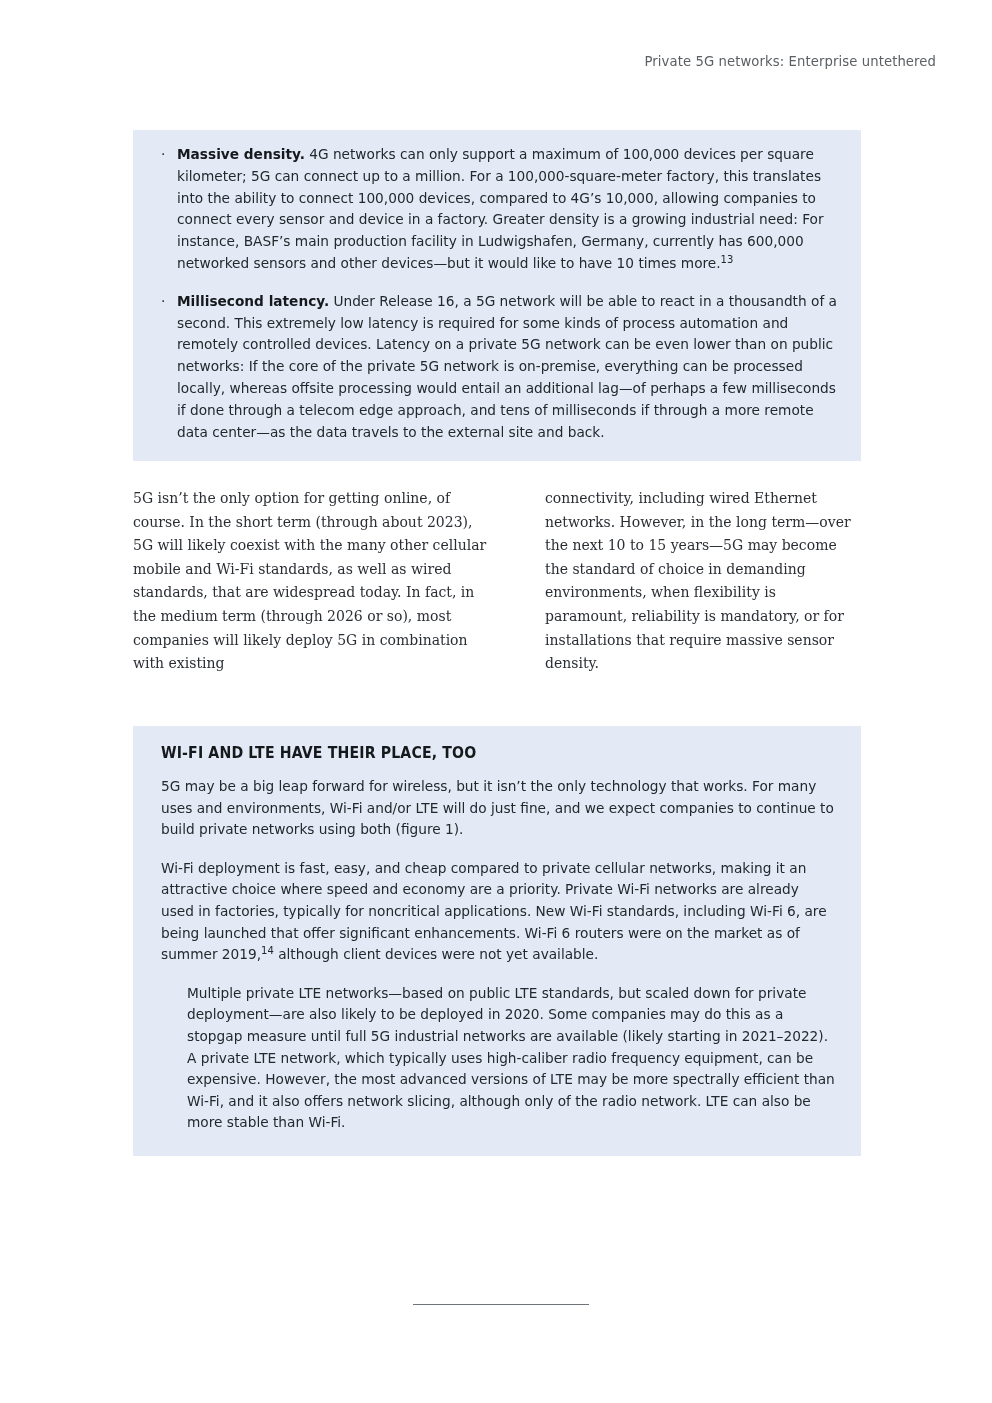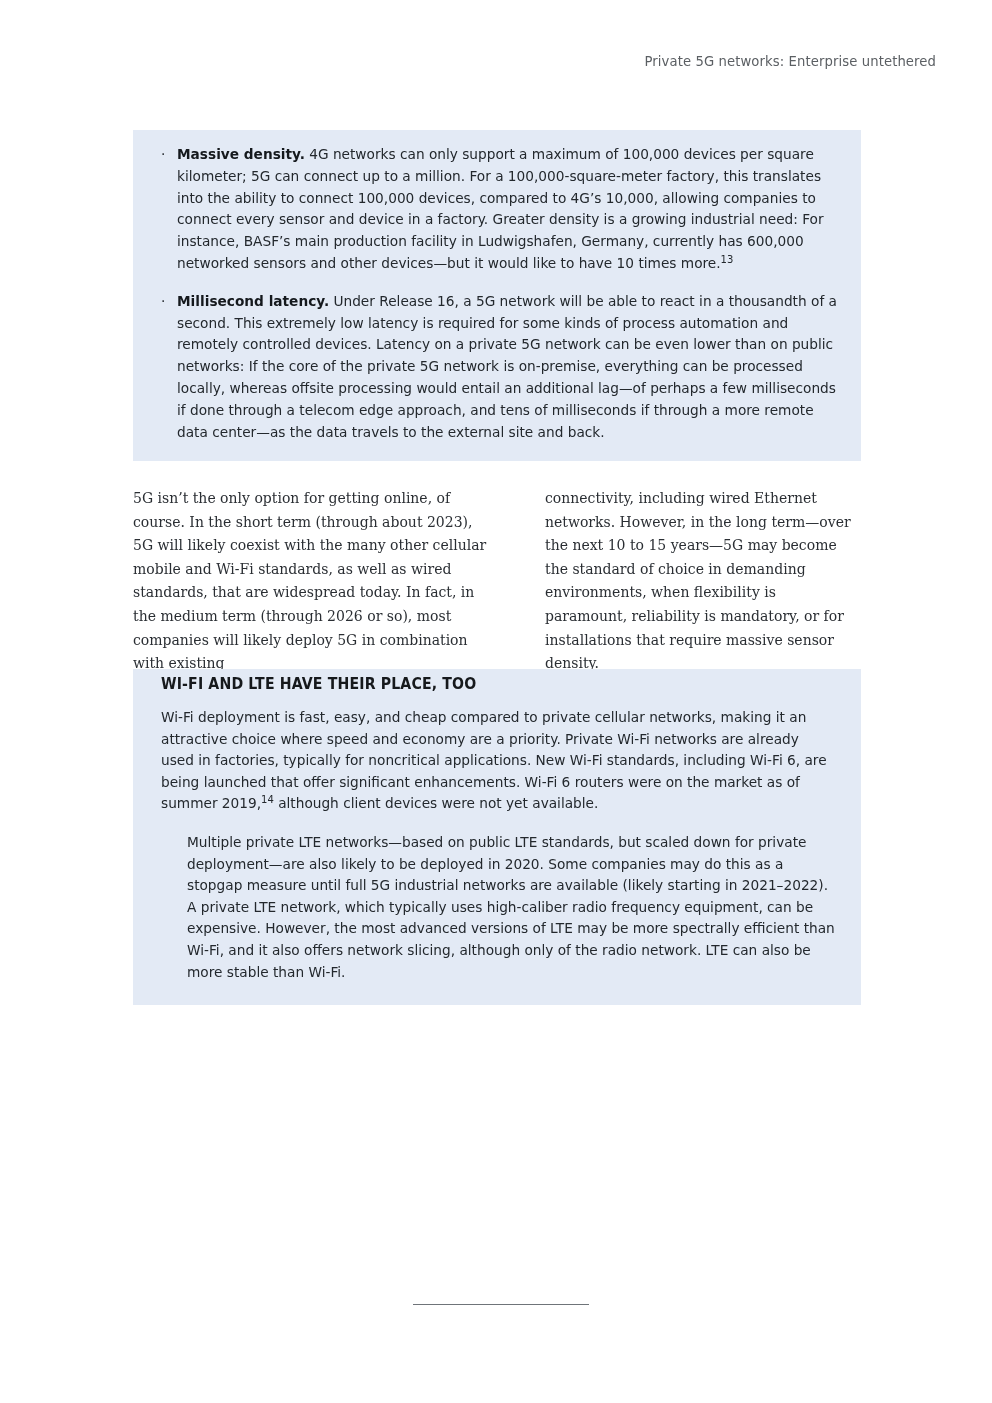--- a/index.html
+++ b/index.html
@@ -39,22 +39,22 @@
     left: 133px;
     width: 728px;
     background: #e3eaf5;
     box-sizing: border-box;
   }
   #callout-bullets {
     top: 130px;
     padding: 14px 22px 18px 14px;
   }
   #callout-wifi {
-    top: 669px;
-    padding: 6px 26px 22px 14px;
+    top: 726px;
+    padding: 18px 26px 22px 14px;
   }
 
   .bullet-list {
     list-style: none;
     margin: 0;
     padding: 0;
   }
   .bullet-item {
     position: relative;
     padding-left: 30px;
@@ -176,20 +176,21 @@
     </div>
     <div class="body-col right">
       <p>connectivity, including wired Ethernet networks. However, in the long term—over the next 10 to 15 years—5G may become the standard of choice in demanding environments, when flexibility is paramount, reliability is mandatory, or for installations that require massive sensor density.</p>
     </div>
   </div>
 
   <div class="callout" id="callout-wifi">
 
     <div class="callout-heading">WI-FI AND LTE HAVE THEIR PLACE, TOO</div>
 
+    <p class="callout-para"><span>5G may be a big leap forward for wireless, but it isn’t the only technology that works. For many uses and environments, Wi-Fi and/or LTE will do just fine, and we expect companies to continue to build private networks using both (figure 1).</span></p>
 
     <p class="callout-para"><span>Wi-Fi deployment is fast, easy, and cheap compared to private cellular networks, making it an attractive choice where speed and economy are a priority. Private Wi-Fi networks are already used in factories, typically for noncritical applications. New Wi-Fi standards, including Wi-Fi 6, are being launched that offer significant enhancements. Wi-Fi 6 routers were on the market as of summer 2019,</span><sup class="fn">14</sup><span> although client devices were not yet available.</span></p>
 
     <p class="callout-para"><span>Multiple private LTE networks—based on public LTE standards, but scaled down for private deployment—are also likely to be deployed in 2020. Some companies may do this as a stopgap measure until full 5G industrial networks are available (likely starting in 2021–2022). A private LTE network, which typically uses high-caliber radio frequency equipment, can be expensive. However, the most advanced versions of LTE may be more spectrally efficient than Wi-Fi, and it also offers network slicing, although only of the radio network. LTE can also be more stable than Wi-Fi.</span></p>
 
   </div>
 
   <div class="footer-rule"></div>
 
 </div>

